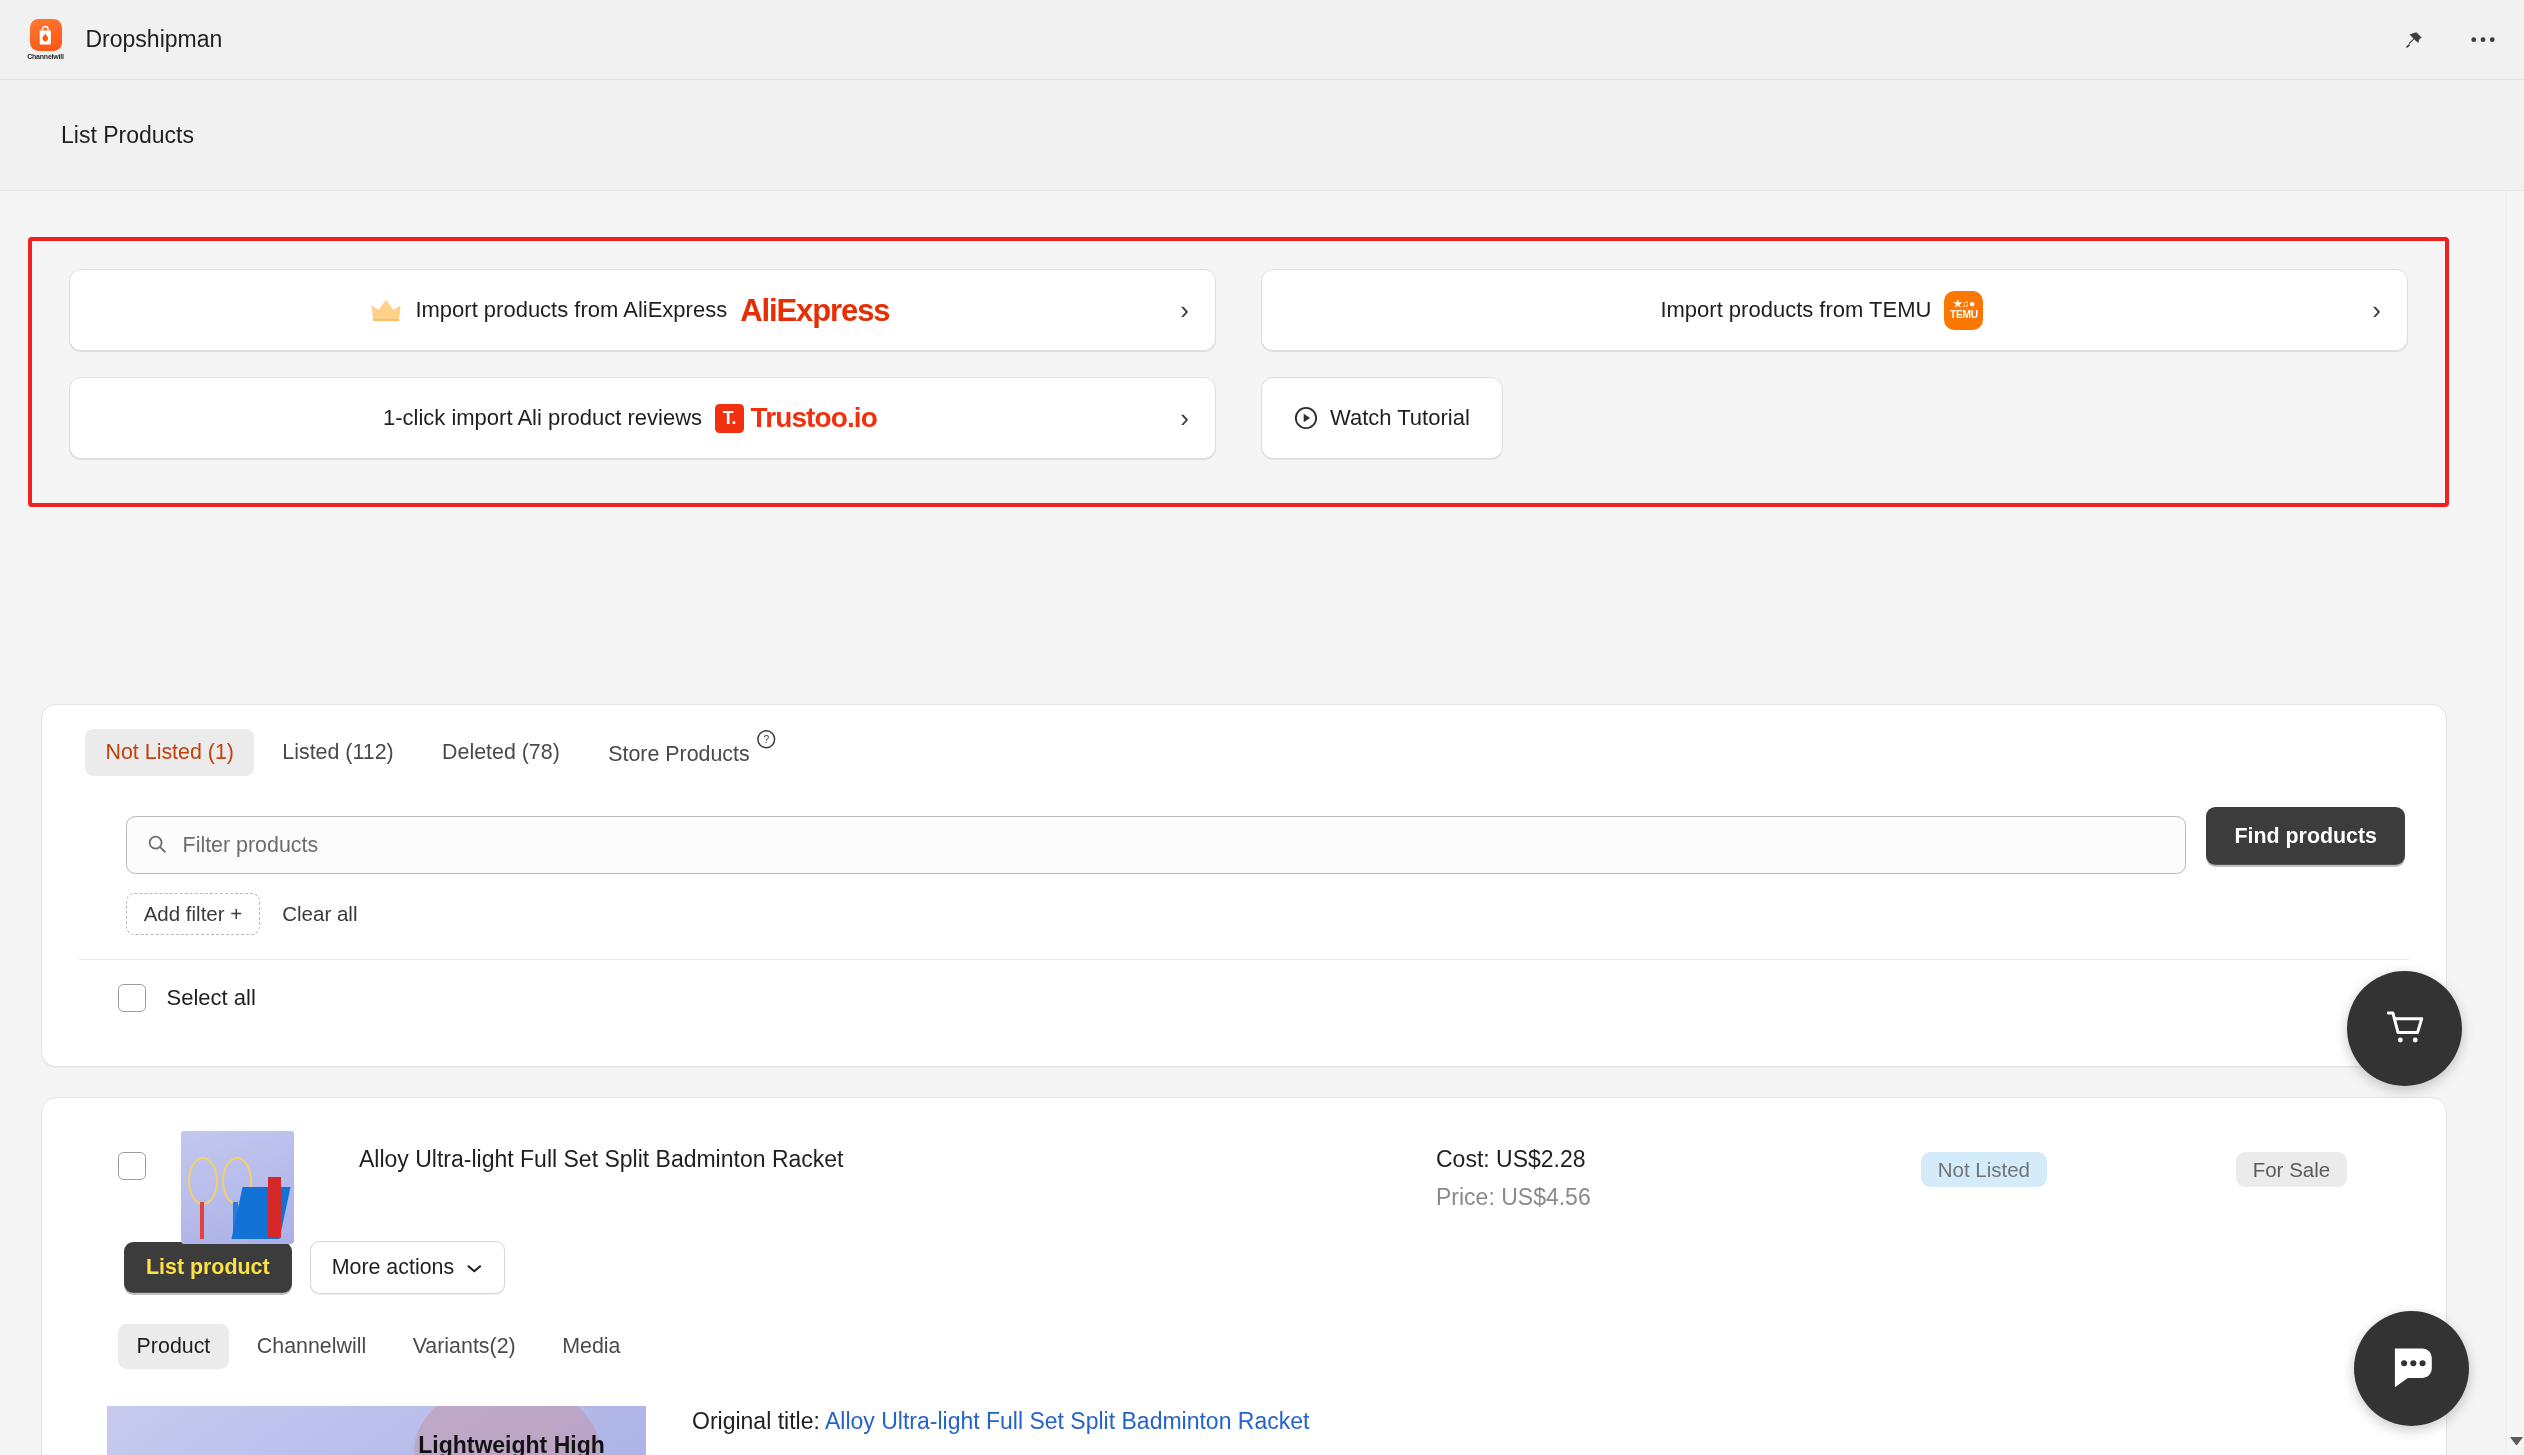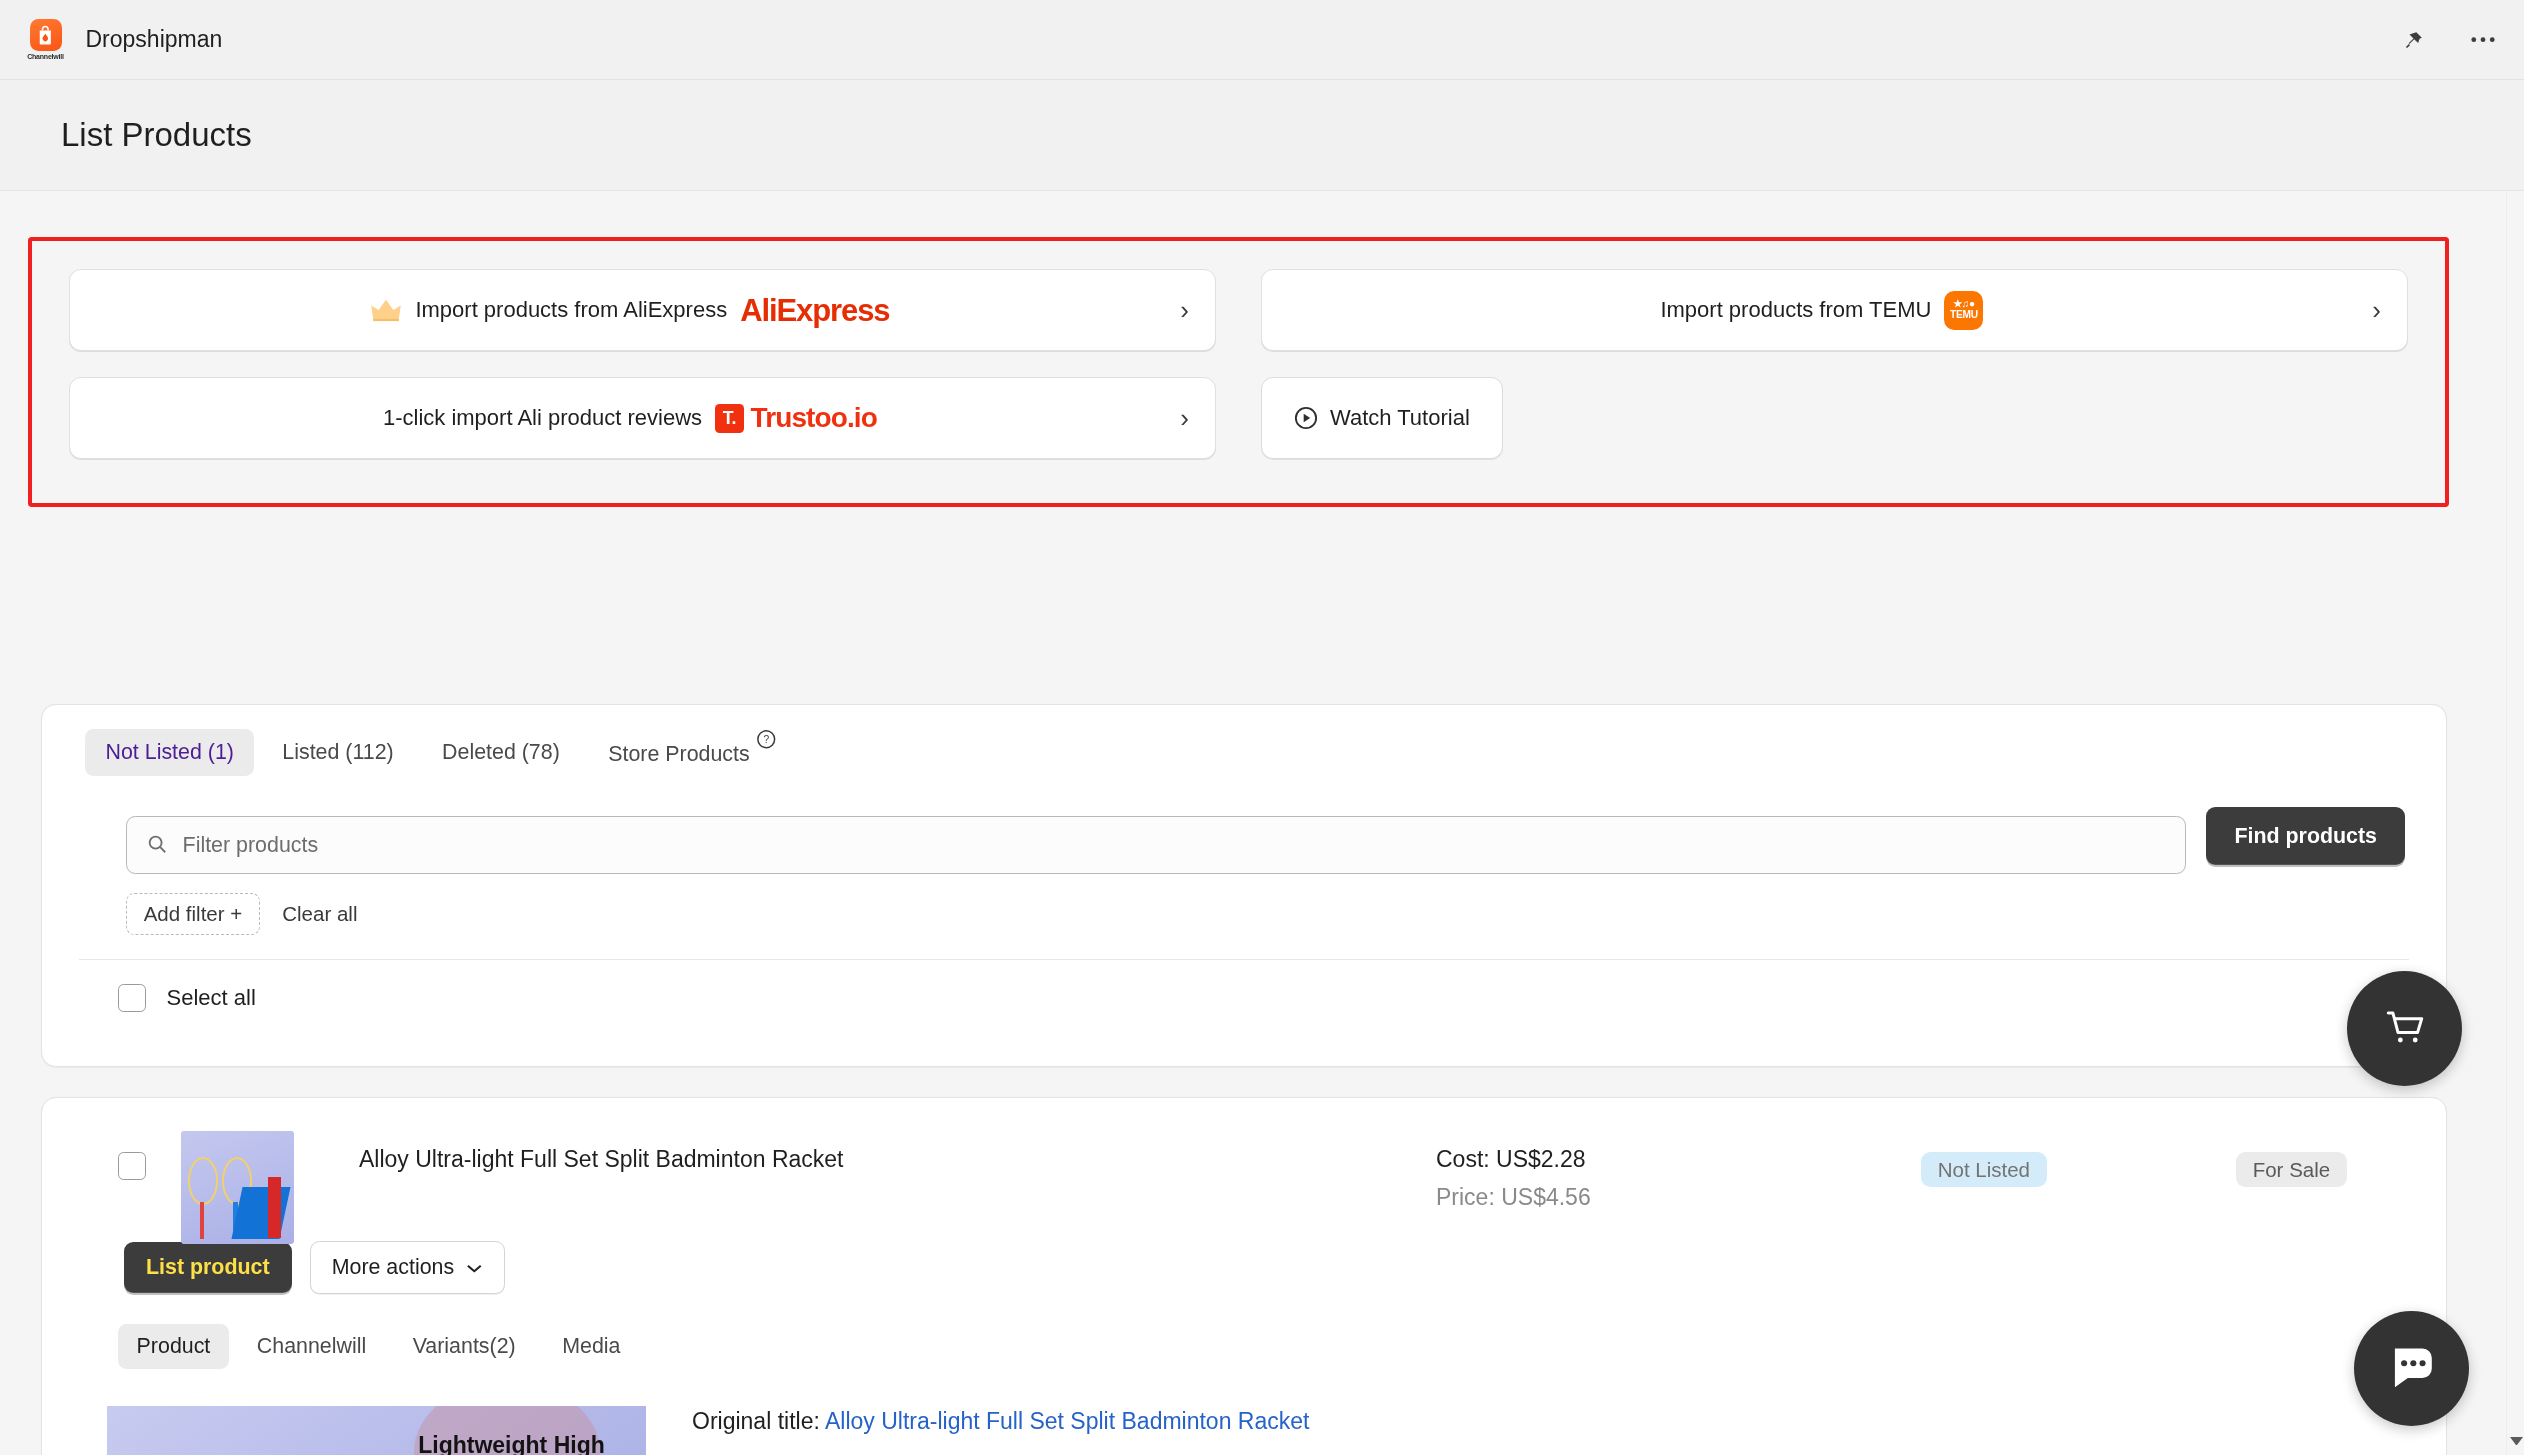--- a/index.html
+++ b/index.html
@@ -26,21 +26,21 @@
     display:flex; align-items:center; justify-content:center;
   }
   .app-icon svg { display:block; }
   .app-icon-sub { font-size: 7px; font-weight: 700; color:#2b2b2b; letter-spacing:-0.2px; margin-top:1.9px;}
   .app-title { font-size: 23px; color:#1f1f1f; margin-left: 15px; font-weight: 400; }
   .topbar-right { margin-left:auto; display:flex; align-items:center; gap:37px; }
   .icon-btn { width:32px; height:32px; display:flex; align-items:center; justify-content:center; cursor:pointer; color:#3d3d3d;}
 
   
   .page-head { height: 110px; display:flex; align-items:center; padding-left: 61px; background:#f1f1f1; }
-  .page-title { font-size: 33px; color:#1f1f1f; font-weight: 400; text-align: right; }
+  .page-title { font-size: 23px; color:#1f1f1f; font-weight: 400; text-align: right; }
 
   
   .scroll-area {
     position:absolute; top: 190px; left:0; right:0; bottom:0;
     background:#f5f5f5;
     overflow:hidden;
     border-top:0.9px solid #e5e5e5;
   }
   .scrollbar {
     position:absolute; top:0; right:0; width:18.6px; bottom:0; background:#f5f5f5;
@@ -109,21 +109,21 @@
   .filter-card {
     position:absolute; left: 41px; top: 513px; width: 2406px; height: 363px;
     background:#fff; border:0.9px solid #e3e3e3; border-radius: 15px;
     box-shadow: 0 0.9px 0.9px rgba(0,0,0,0.05);
   }
   .tabs { display:flex; align-items:flex-start; padding: 24px 0 0 43px; gap: 7.4px; }
   .tab {
     padding: 11px 20.5px; border-radius: 8.4px; font-size: 21.4px; color:#4a4a4a; cursor:pointer;
     position:relative; white-space:nowrap;
   }
-  .tab.active { background:#ebebeb; color:#4c1d95; font-weight:400; }
+  .tab.active { background:#ebebeb; color:#c2410c; font-weight:400; }
   .help-icon { position:relative; top:-11px; left:0px; display:inline-block; }
   .search-row { display:flex; align-items:center; gap: 20.5px; padding: 20.5px 41px 0 84px; }
   .search-box {
     flex:1; height: 58px; border:0.9px solid #b8b8b8; border-radius: 9.3px;
     display:flex; align-items:center; gap: 15px; padding: 0 18.6px; background:#fcfcfc;margin-top:18px;
   }
   .search-box input {
     border:none; outline:none; background:transparent; font-size: 21.4px; color:#5e5e5e;
     font-family:"Liberation Sans", sans-serif; width:100%;
   }

